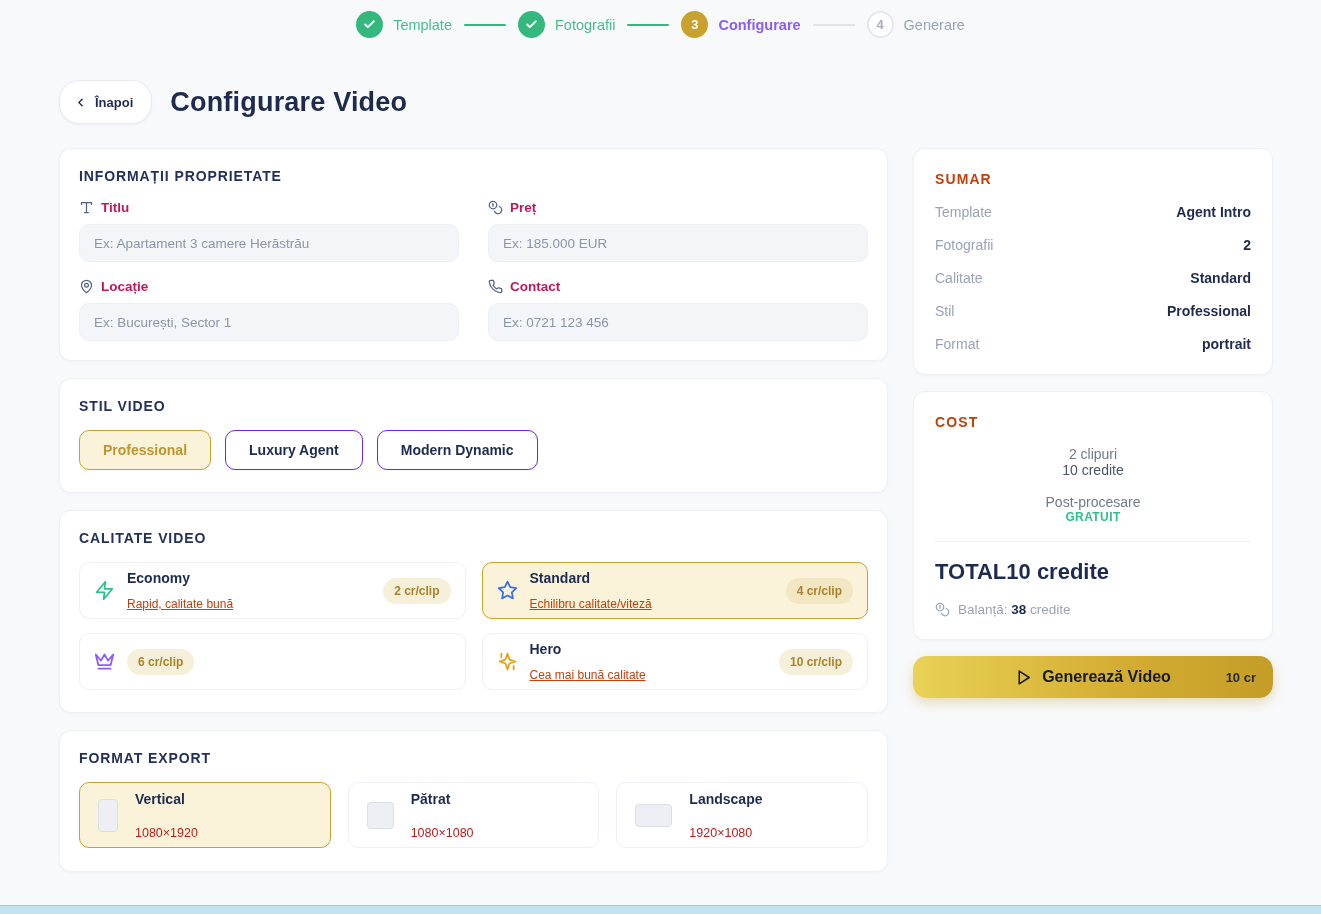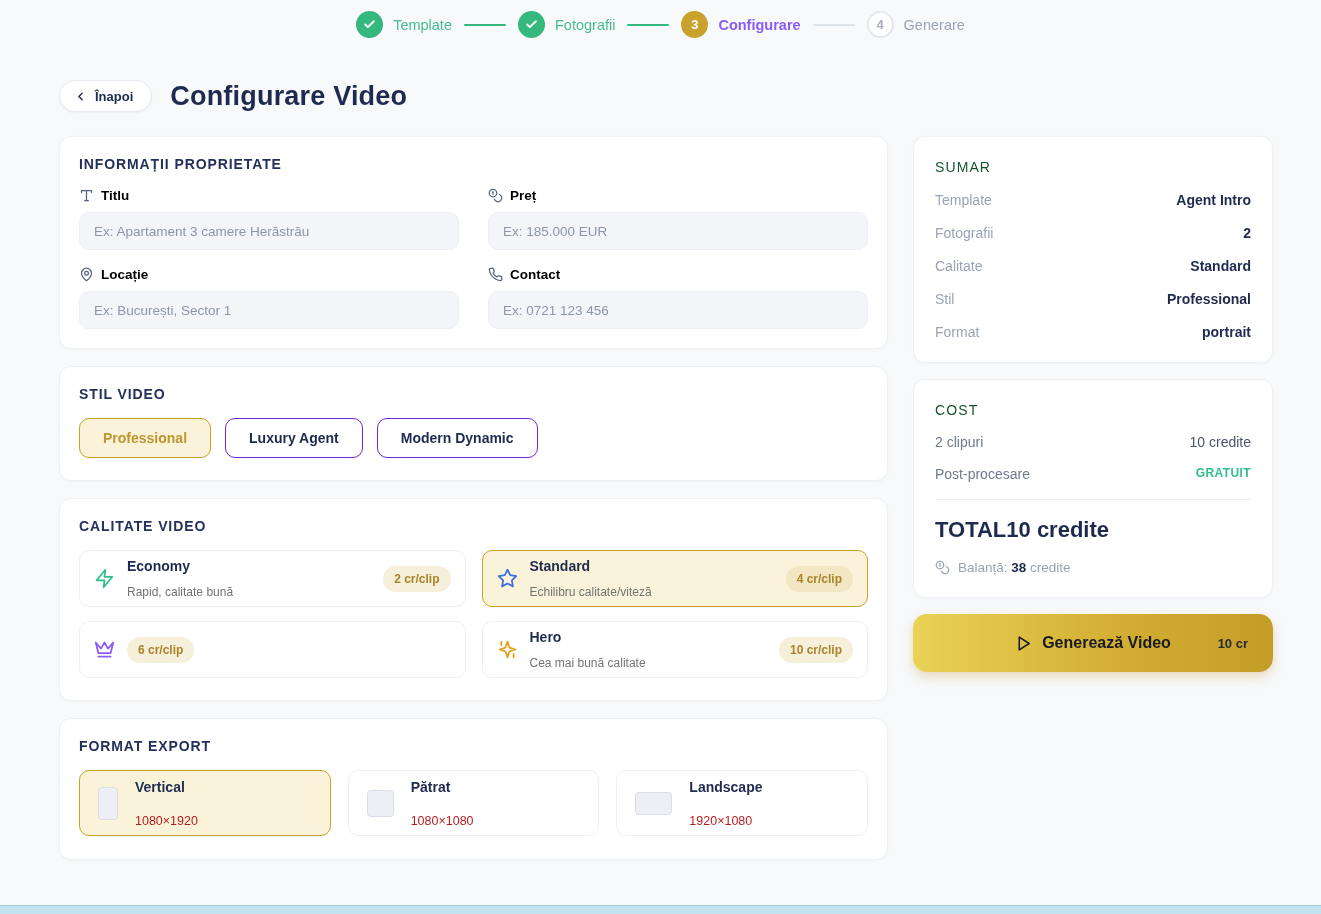--- a/index.html
+++ b/index.html
@@ -28,21 +28,21 @@
   .step.active .step-label { color:#8b5cf6; font-weight:700; }
   .step.pending .step-label { color:#9ba4b4; font-weight:500; }
   .connector { width:42px; height:2px; border-radius:2px; background:#dfe3ea; }
   .connector.done { background:#35b87d; }
 
   
   .page-header { display:flex; align-items:center; gap:18px; margin:42px 0 0 59px; }
   .back-btn {
     display:flex; align-items:center; gap:8px; cursor:pointer;
     background:#fff; border:1px solid #e7eaf0; border-radius:20px;
-    height:32px; padding:0 18px 0 14px;
+    height:44px; padding:0 18px 0 14px;
     font-size:13px; font-weight:600; color:#1e2b4f;
     box-shadow:0 1px 2px rgba(25,35,65,.05);
   }
   .back-btn svg { width:13px; height:13px; stroke:#1e2b4f; }
   .page-title { font-size:27px; font-weight:800; color:#1e2b4f; letter-spacing:.2px; }
 
   
   .main { display:flex; gap:25px; margin:24px 0 0 59px; }
   .left-col  { width:829px; display:flex; flex-direction:column; gap:17px; }
   .right-col { width:360px; display:flex; flex-direction:column; gap:16px; }
@@ -53,21 +53,21 @@
   }
   .card-heading {
     font-size:14px; font-weight:700; color:#23305a;
     letter-spacing:.9px; margin-bottom:16px;
   }
 
   
   .field-grid { display:grid; grid-template-columns:1fr 1fr; column-gap:29px; row-gap:17px; }
   .field-label {
     display:flex; align-items:center; gap:7px;
-    font-size:13.5px; font-weight:600; color:#000000; margin-bottom:9px;
+    font-size:13.5px; font-weight:600; color:#be185d; margin-bottom:9px;
   }
   .field-label svg { width:15px; height:15px; stroke:#55617e; }
   .field-input {
     width:100%; height:38px;
     background:#f3f5f8; border:1px solid #edeff4; border-radius:10px;
     padding:0 14px; font-size:13.5px; color:#30384a;
     font-family:"Liberation Sans", sans-serif; outline:none;
   }
   .field-input::placeholder { color:#8d96a8; }
 
@@ -87,21 +87,21 @@
   .option-card {
     display:flex; align-items:center; gap:12px; cursor:pointer;
     border:1px solid #edf0f4; border-radius:10px; background:#fff;
     padding:12px 14px; height:57px;
   }
   .option-card.selected { border:1.5px solid #c9a227; background:#faf3da; }
   .q-icon { width:21px; height:21px; flex:0 0 auto; }
   .q-icon svg { width:21px; height:21px; }
   .q-text { flex:1; min-width:0; }
   .q-title { font-size:14px; font-weight:700; color:#1e2b4f; }
-  .q-sub { font-size:12px; color:#737373; margin-top:11px; }
+  .q-sub { font-size:12px; color:#c2410c; margin-top:11px;text-decoration:underline; }
   .q-badge {
     background:#f6efd9; color:#a9842c; font-size:12px; font-weight:700;
     padding:6px 11px; border-radius:13px; white-space:nowrap;
   }
   .option-card.selected .q-badge { background:#f2e6c3; }
 
   
   .format-grid { display:grid; grid-template-columns:1fr 1fr 1fr; gap:17px; padding-bottom:4px; }
   .format-card {
     display:flex; align-items:center; gap:17px; cursor:pointer;
@@ -111,45 +111,45 @@
   .format-card.selected { border:1.5px solid #c9a227; background:#faf3da; }
   .shape { background:#edeff5; border:1px solid #d9dee8; border-radius:4px; flex:0 0 auto; }
   .shape.vertical  { width:20px; height:33px; }
   .shape.square    { width:27px; height:27px; }
   .shape.landscape { width:37px; height:23px; }
   .f-title { font-size:14px; font-weight:700; color:#1e2b4f; }
   .f-sub { font-size:12.5px; color:#b91c1c; margin-top:19px; }
 
   
   .side-card { padding:22px 21px; }
-  .side-heading { font-size:14px; font-weight:400; color:#14532d; letter-spacing:1.1px; }
+  .side-heading { font-size:14px; font-weight:700; color:#c2410c; letter-spacing:1.1px; }
   .summary-row { display:flex; justify-content:space-between; align-items:center; margin-top:17px; font-size:14px; }
   .summary-row .lbl { color:#9aa3b5; }
   .summary-row .val { color:#1e2b4f; font-weight:700; }
-  .cost-row { display:flex; justify-content:space-between; margin-top:16px; font-size:14px; }
+  .cost-row { display:flex; justify-content:space-between; align-items:center; margin-top:16px; font-size:14px;flex-direction:column; }
   .cost-row .lbl { color:#6f7a8e; }
   .cost-row .val { color:#4a5568; }
   .cost-row .val.free { color:#2fbf8a; font-weight:700; font-size:12px; letter-spacing:.4px; }
   .divider { height:1px; background:#eceff3; margin:17px 0; }
   .total-row { display:flex; align-items:center; font-size:22px; font-weight:800; color:#1e2b4f; }
   .balance-row { display:flex; align-items:center; gap:8px; margin-top:17px; font-size:13.5px; color:#9aa3b5; }
   .balance-row svg { width:15px; height:15px; stroke:#9aa3b5; }
   .balance-row b { color:#1e2b4f; }
 
   
   .generate-btn {
-    position:relative; height:58px; border:none; border-radius:14px; cursor:pointer;
+    position:relative; height:42px; border:none; border-radius:14px; cursor:pointer;
     background:linear-gradient(90deg,#e9d257 0%,#d4af33 55%,#c49d27 100%);
     display:flex; align-items:center; justify-content:center; gap:10px;
     font-family:"Liberation Sans", sans-serif;
     font-size:16px; font-weight:800; color:#171a20;
     box-shadow:0 5px 12px rgba(190,150,40,.30);
   }
   .generate-btn svg { width:17px; height:17px; stroke:#171a20; }
-  .generate-cost { position:absolute; right:25px; font-size:13px; font-weight:700; color:#272b33; }
+  .generate-cost { position:absolute; right:17px; font-size:13px; font-weight:700; color:#272b33; }
 
   
   .bottom-strip {
     position:absolute; left:0; right:0; bottom:0; height:9px;
     background:#c2e4f0; border-top:1px solid #a7c9d6;
   }
 </style>
 </head>
 <body>
 

